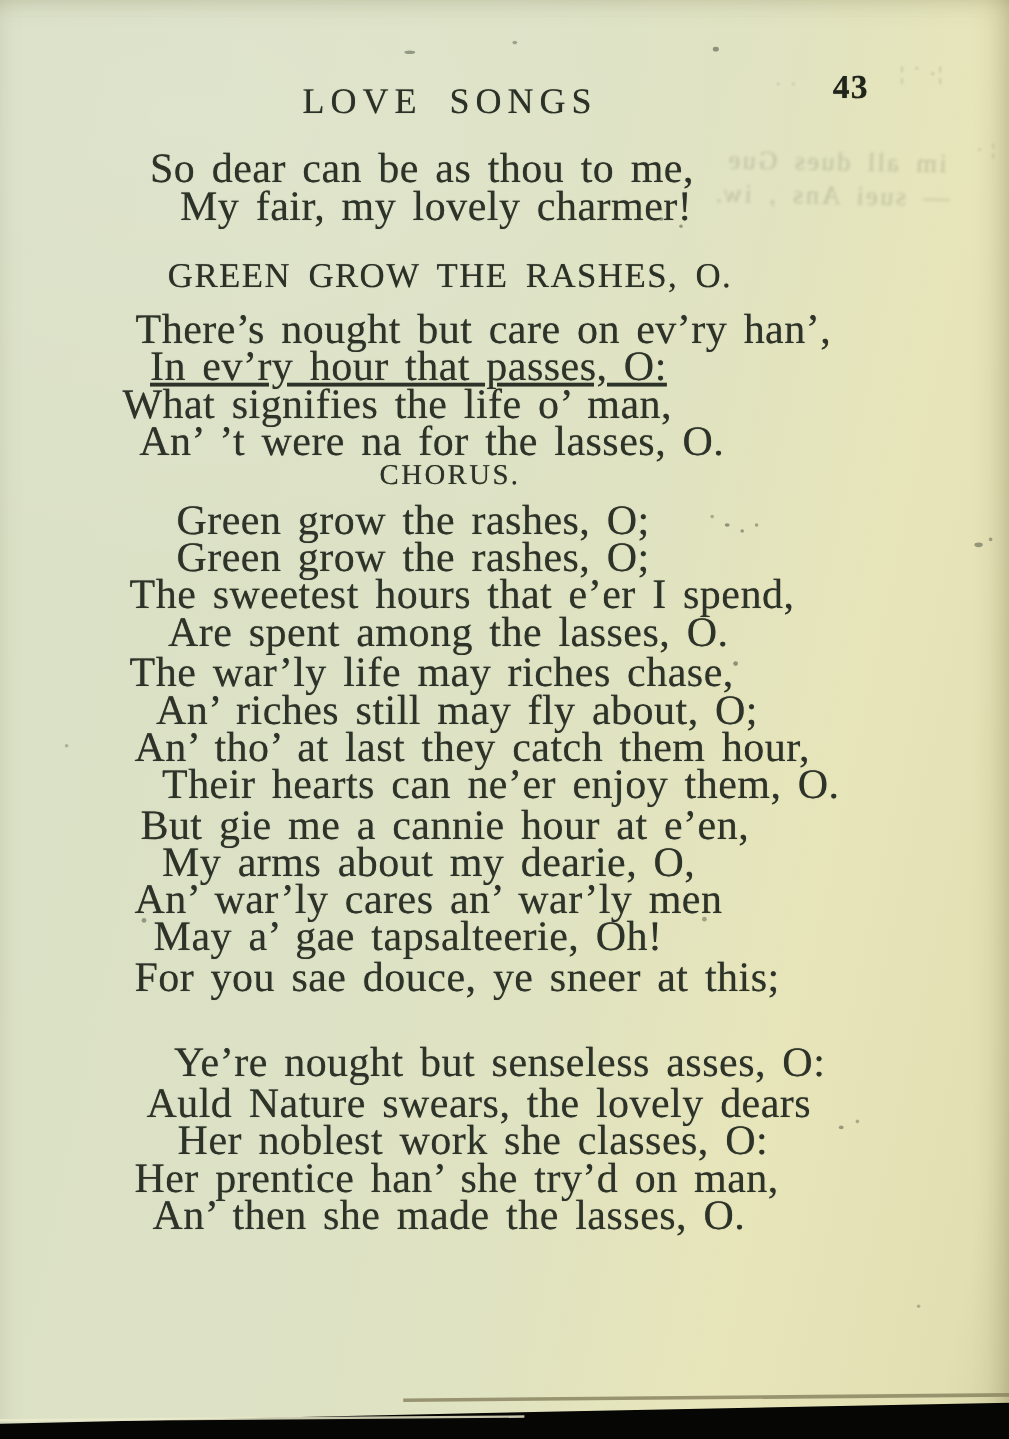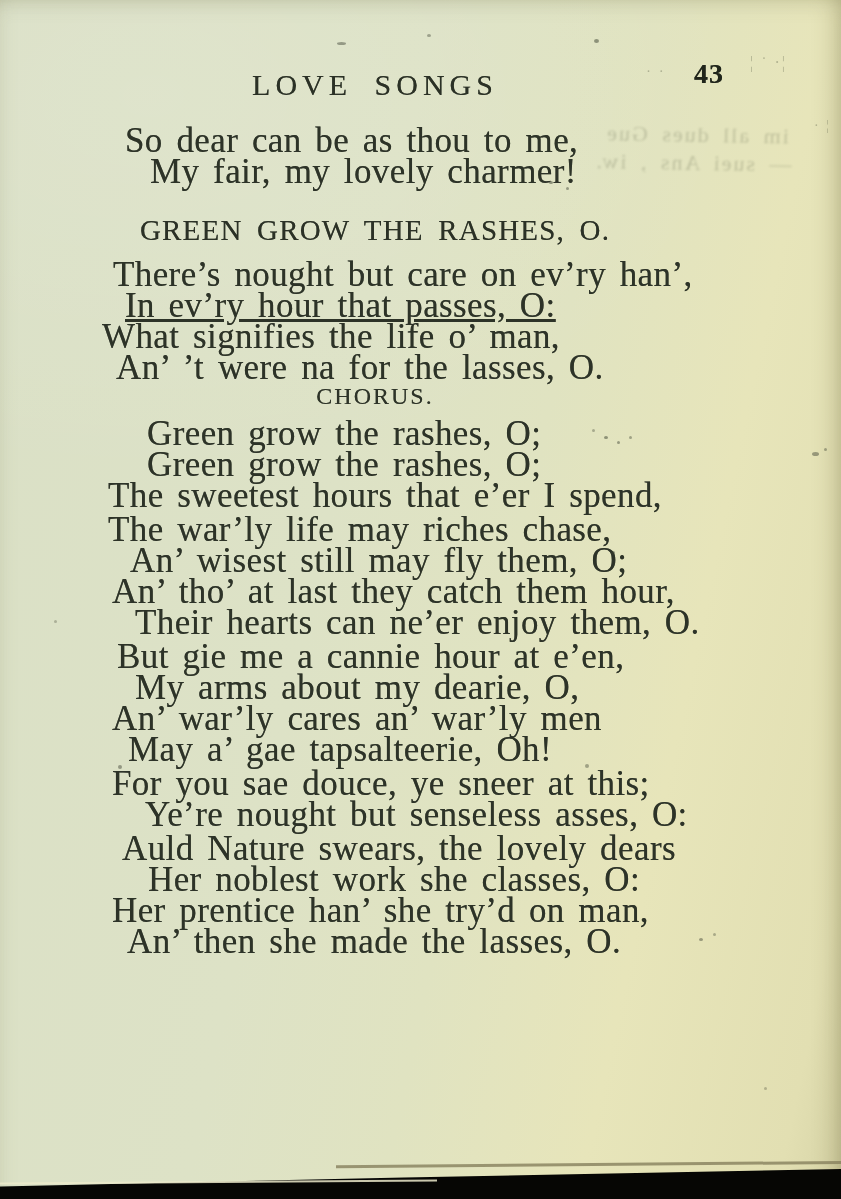--- a/index.html
+++ b/index.html
@@ -99,36 +99,37 @@
         <div class="poem-line" style="margin-left: 11px;">There’s nought but care on ev’ry han’,</div>
         <div class="poem-line" style="margin-left: 23px; text-decoration: underline;">In ev’ry hour that passes, O:</div>
         <div class="poem-line" style="margin-left: 0px;">What signifies the life o’ man,</div>
         <div class="poem-line" style="margin-left: 14px;">An’ ’t were na for the lasses, O.</div>
       </div>
       <div class="chorus-label">CHORUS.</div>
       <div class="stanza">
         <div class="poem-line" style="margin-left: 45px;">Green grow the rashes, O;</div>
         <div class="poem-line" style="margin-left: 45px;">Green grow the rashes, O;</div>
         <div class="poem-line" style="margin-left: 6px;">The sweetest hours that e’er I spend,</div>
+        <div class="poem-line" style="margin-left: 38px;">Are spent among the lasses, O.</div>
       </div>
       <div class="stanza">
         <div class="poem-line" style="margin-left: 6px;">The war’ly life may riches chase,</div>
-        <div class="poem-line" style="margin-left: 28px;">An’ wisest still may fly them, O;</div>
+        <div class="poem-line" style="margin-left: 28px;">An’ riches still may fly about, O;</div>
         <div class="poem-line" style="margin-left: 10px;">An’ tho’ at last they catch them hour,</div>
         <div class="poem-line" style="margin-left: 33px;">Their hearts can ne’er enjoy them, O.</div>
       </div>
       <div class="stanza">
         <div class="poem-line" style="margin-left: 15px;">But gie me a cannie hour at e’en,</div>
         <div class="poem-line" style="margin-left: 33px;">My arms about my dearie, O,</div>
         <div class="poem-line" style="margin-left: 10px;">An’ war’ly cares an’ war’ly men</div>
         <div class="poem-line" style="margin-left: 26px;">May a’ gae tapsalteerie, Oh!</div>
       </div>
       <div class="stanza">
         <div class="poem-line" style="margin-left: 10px;">For you sae douce, ye sneer at this;</div>
-        <div class="poem-line" style="margin-left: 43px;">Ye’re nought but senseless asses, O:</div>
+        <div class="poem-line" style="margin-left: 43px; margin-top: 40px;">Ye’re nought but senseless asses, O:</div>
       </div>
       <div class="stanza">
         <div class="poem-line" style="margin-left: 20px;">Auld Nature swears, the lovely dears</div>
         <div class="poem-line" style="margin-left: 46px;">Her noblest work she classes, O:</div>
         <div class="poem-line" style="margin-left: 10px;">Her prentice han’ she try’d on man,</div>
         <div class="poem-line" style="margin-left: 25px;">An’ then she made the lasses, O.</div>
       </div>
     </div>
 
 </div>

